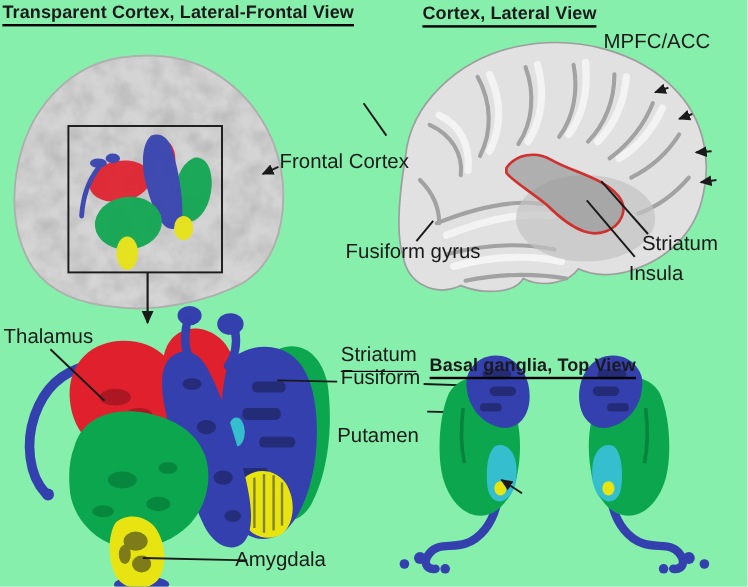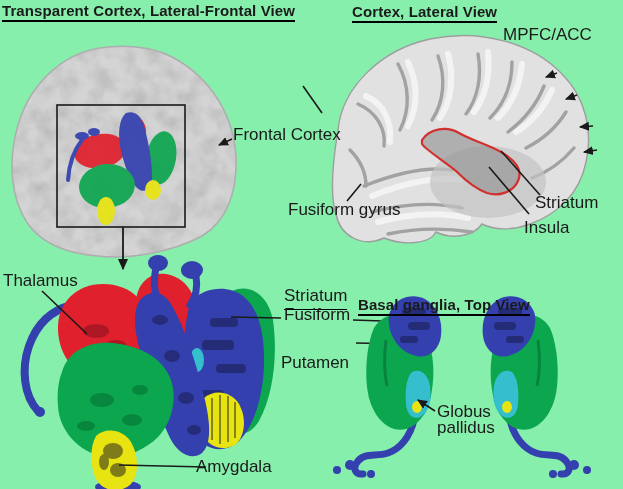--- a/index.html
+++ b/index.html
@@ -246,15 +246,14 @@
 <div class="lbl" style="left:288px;top:202px;">Fusiform gyrus</div>
 <div class="lbl" style="left:535px;top:195px;">Striatum</div>
 <div class="lbl" style="left:524px;top:220px;">Insula</div>
 
 <div class="lbl" style="left:3px;top:273px;">Thalamus</div>
 <div class="lbl" style="left:284px;top:288px;"><span class="underlined">Striatum</span></div>
 <div class="lbl" style="left:284px;top:307px;">Fusiform</div>
 <div class="lbl" style="left:281px;top:331px;margin-top:24px;">Putamen</div>
 <div class="lbl" style="left:196px;top:459px;">Amygdala</div>
 
-<div class="lbl wrap" style="left:437px;top:404px;width:64px;">Globus pallidus</div>
 
 </div>
 
 </body></html>

